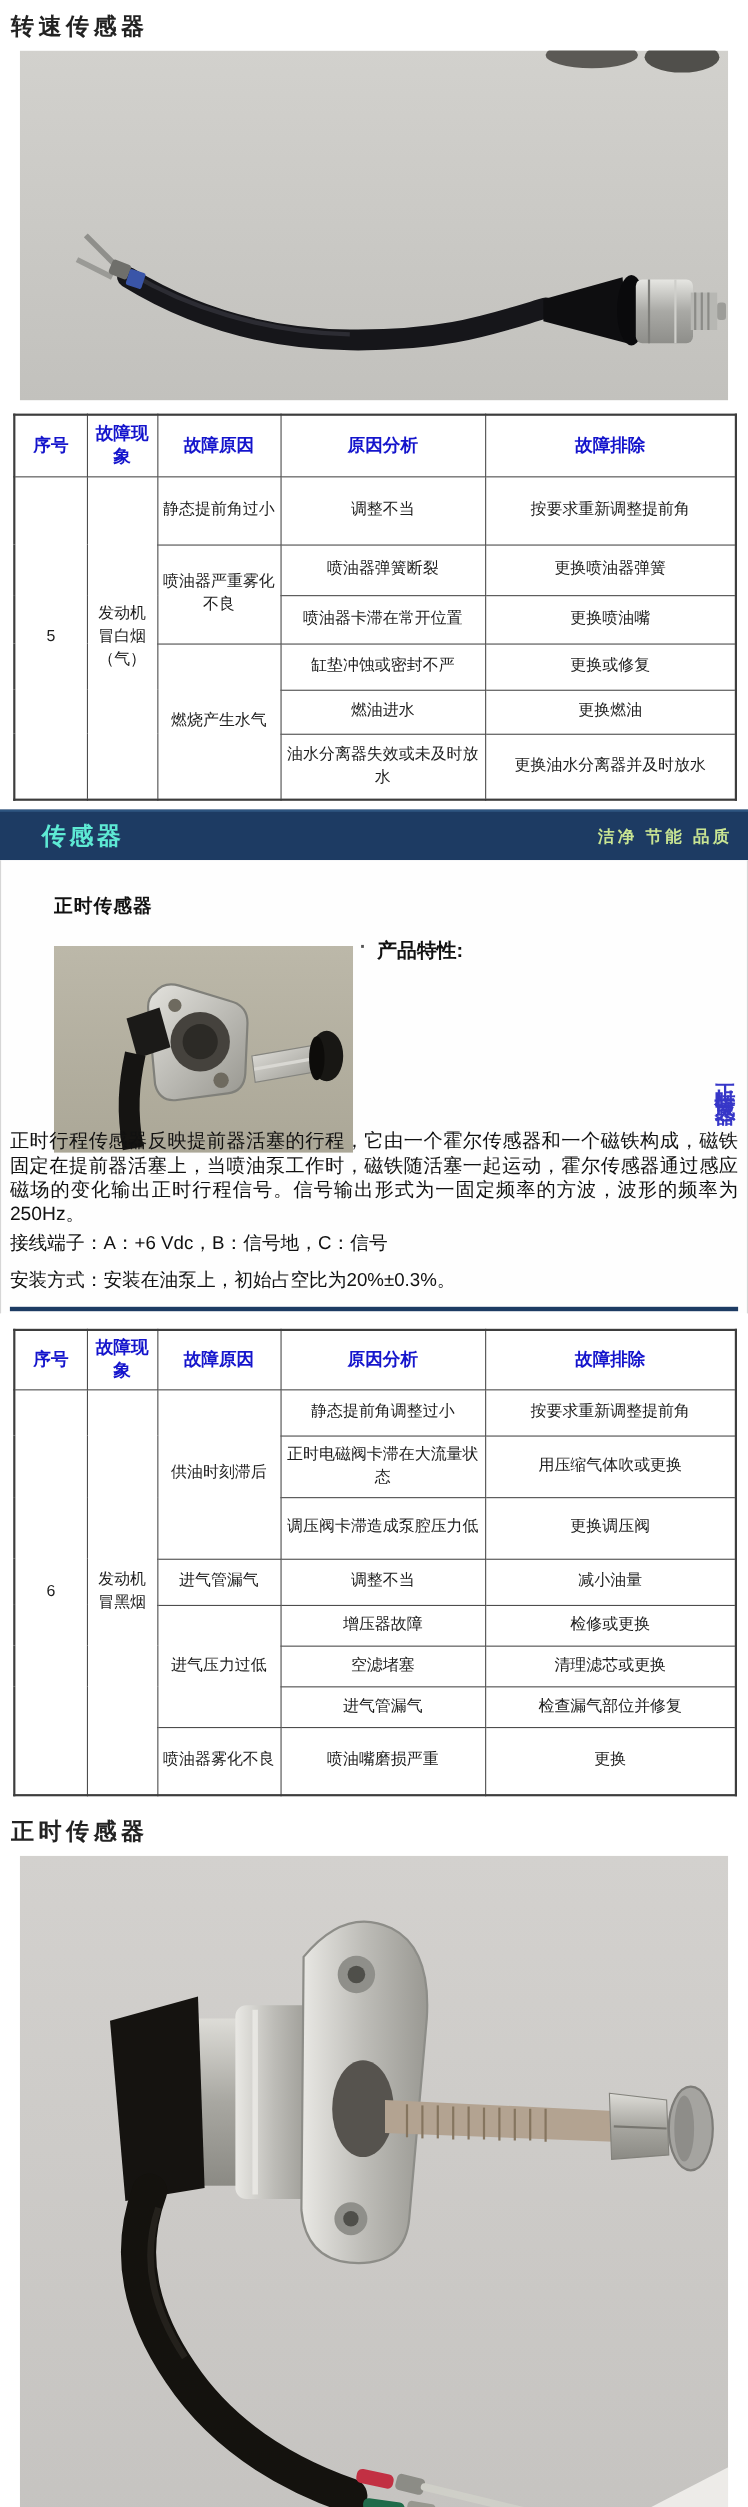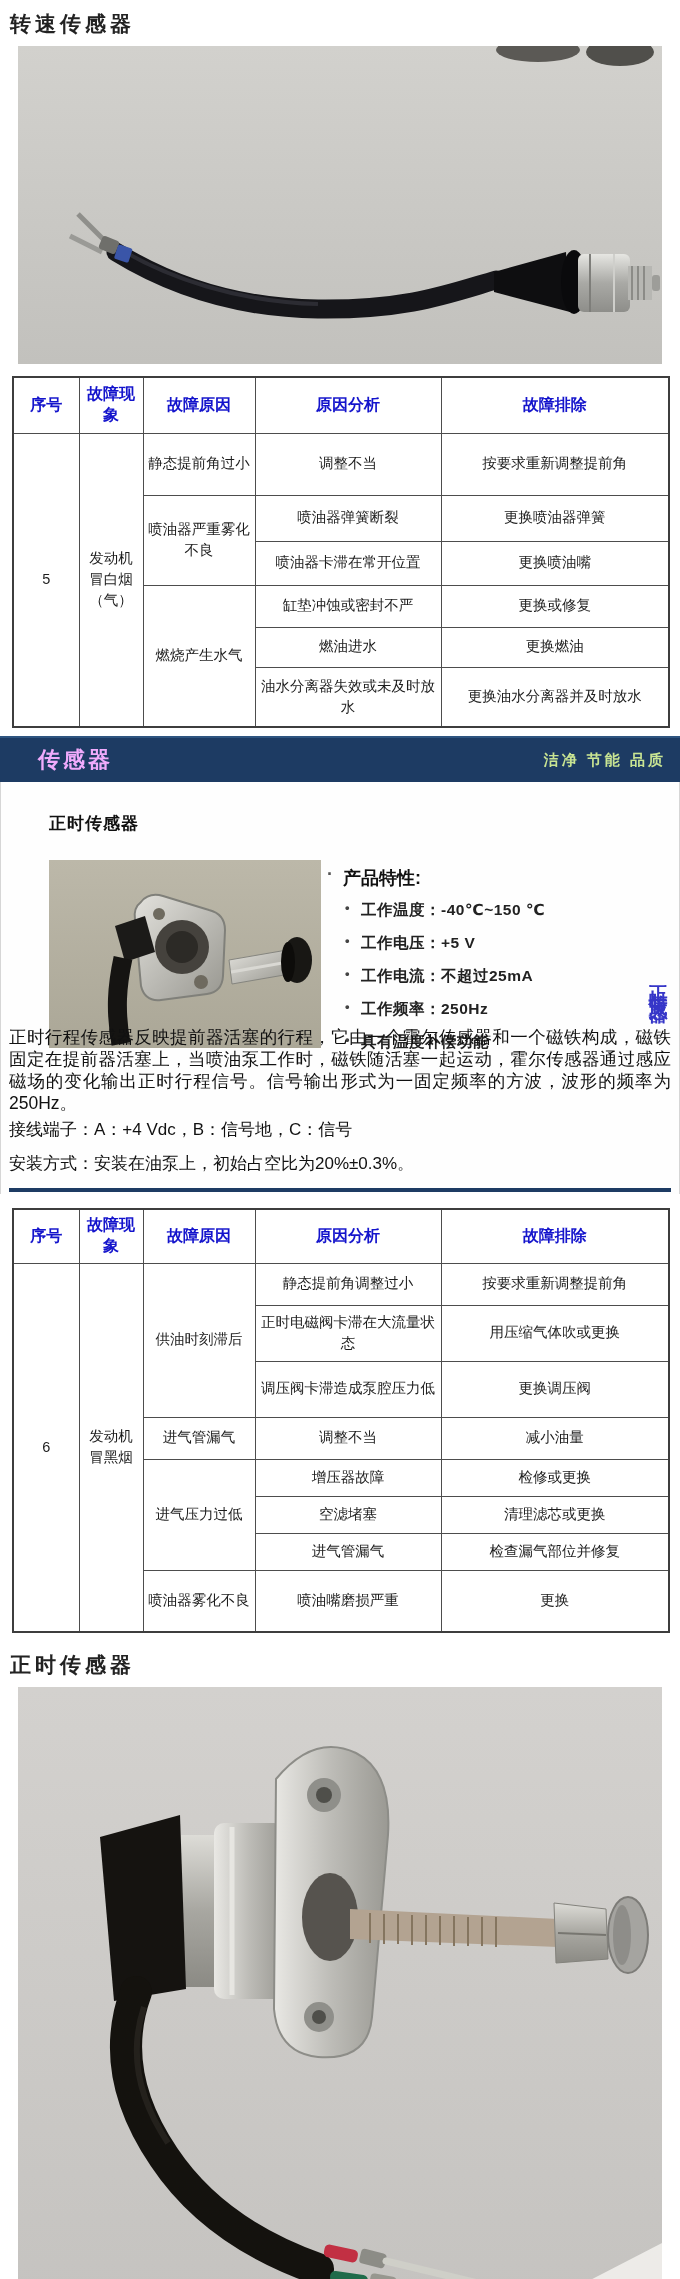--- a/index.html
+++ b/index.html
@@ -28,30 +28,30 @@
   .t1 .hr{height:56px;} .t1 .r1{height:62px;}.t1 .r2{height:46px;padding-left:34px;}.t1 .r3{height:44px;}
   .t1 .r4{height:42px;}.t1 .r5{height:40px;}.t1 .r6{height:60px;}
   .t2 .hr{height:54px;} .t2 .r1{height:42px;}.t2 .r2{height:56px;}.t2 .r3{height:56px;}
   .t2 .r4{height:42px;}.t2 .r5{height:37px;}.t2 .r6{height:37px;padding-left:35px;}.t2 .r7{height:37px;}
   .t2 .r8{height:62px;}
 
   
   .banner{margin-top:8px;height:46px;background:#1d3b63;border-top:2px solid #2e5580;
     display:flex;align-items:center;justify-content:space-between;padding:0 14px 0 38px;
     box-sizing:border-box;}
-  .banner .b-title{color:#f0abfc;font-size:22px;font-weight:bold;letter-spacing:3px;}
+  .banner .b-title{color:#5eead4;font-size:22px;font-weight:bold;letter-spacing:3px;}
   .banner .b-slogan{color:#c9e593;font-size:15px;font-weight:bold;letter-spacing:3px;}
 
   
   .slide{position:relative;height:412px;background:#fefefe;
     border-left:1px solid #d6d6d6;border-right:1px solid #d6d6d6;box-sizing:border-box;}
   .slide-title{position:absolute;left:48px;top:30px;font-size:17px;font-weight:bold;
     color:#111;letter-spacing:1px;}
   .slide-photo{position:absolute;left:48px;top:78px;}
-  .features{position:absolute;left:326px;top:84px;width:310px;}
+  .features{position:absolute;left:326px;top:70px;width:310px;}
   .features .f-head{font-size:18px;font-weight:bold;color:#111;margin:0 0 10px 16px;
     position:relative;}
   .features .f-head::before{content:"·";position:absolute;left:-16px;top:-2px;color:#555;
     font-size:18px;}
   .features ul{list-style:none;margin:0;padding:0 0 0 34px;}
   .features li{font-size:15.5px;font-weight:600;color:#222;margin-bottom:12px;
     position:relative;letter-spacing:.5px;}
   .features li::before{content:"•";position:absolute;left:-16px;top:0;color:#444;
     font-size:13px;}
   .side-label{position:absolute;right:8px;top:188px;writing-mode:vertical-rl;
@@ -191,33 +191,26 @@
 
         <polygon points="180,100 238,90 241,114 183,124" fill="url(#met2)" stroke="#85857f"></polygon>
         <line x1="182" y1="112" x2="239" y2="102" stroke="#d9d8d3" stroke-width="3"></line>
         <ellipse cx="248" cy="100" rx="15" ry="23" fill="#181714"></ellipse>
         <ellipse cx="239" cy="102" rx="7" ry="20" fill="#0d0c0a"></ellipse>
       </svg>
     </div>
 
     <div class="features">
       <div class="f-head">产品特性:</div>
-      <ul>
-        <li>工作温度：-40℃~150 ℃</li>
-        <li>工作电压：+5 V</li>
-        <li>工作电流：不超过25mA</li>
-        <li>工作频率：250Hz</li>
-        <li>具有温度补偿功能</li>
-      </ul>
     </div>
 
     <div class="side-label">正时传感器</div>
 
     <p class="paragraph">正时行程传感器反映提前器活塞的行程，它由一个霍尔传感器和一个磁铁构成，磁铁固定在提前器活塞上，当喷油泵工作时，磁铁随活塞一起运动，霍尔传感器通过感应磁场的变化输出正时行程信号。信号输出形式为一固定频率的方波，波形的频率为250Hz。</p>
-    <div class="line-a">接线端子：A：+4 Vdc，B：信号地，C：信号</div>
+    <div class="line-a">接线端子：A：+6 Vdc，B：信号地，C：信号</div>
     <div class="line-b">安装方式：安装在油泵上，初始占空比为20%±0.3%。</div>
     <div class="slide-rule"></div>
   </div>
 
   <table class="fault t2" style="margin-top:14px">
     <colgroup>
         <col style="width:66px">
         <col style="width:64px">
         <col style="width:112px">
       <col style="width:186px">

